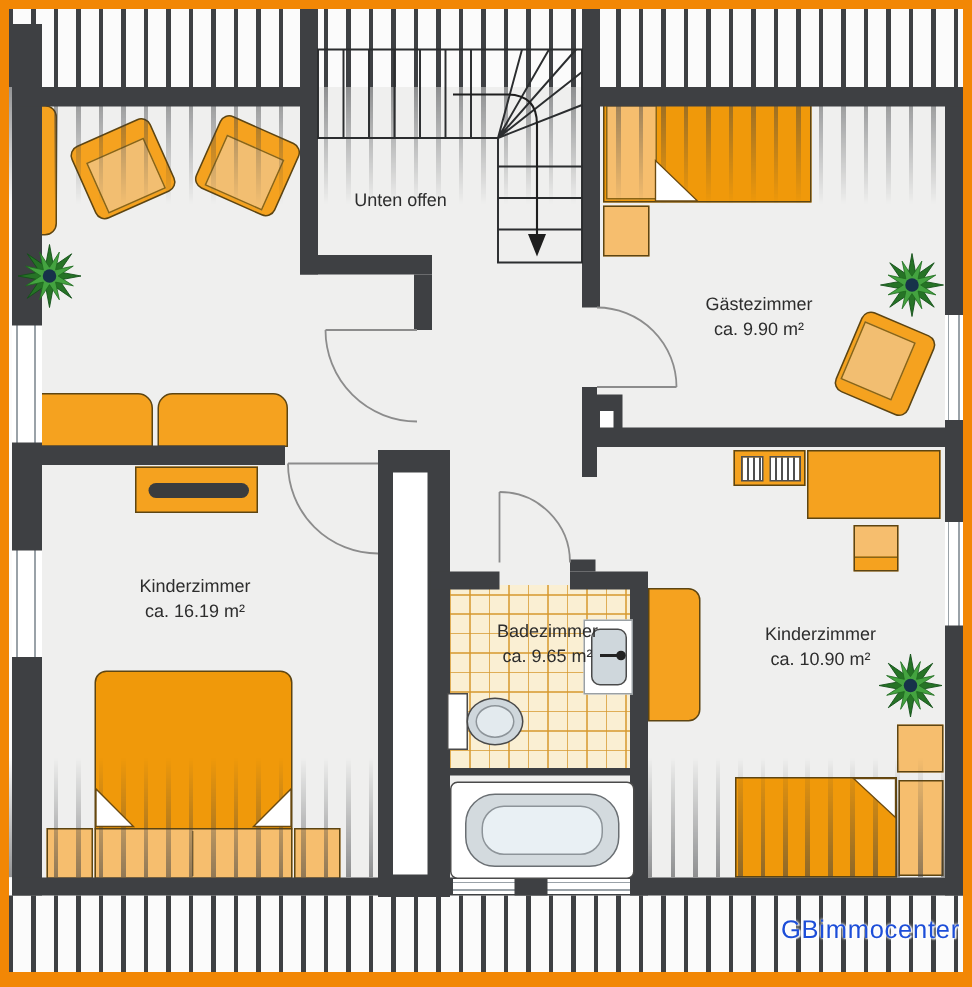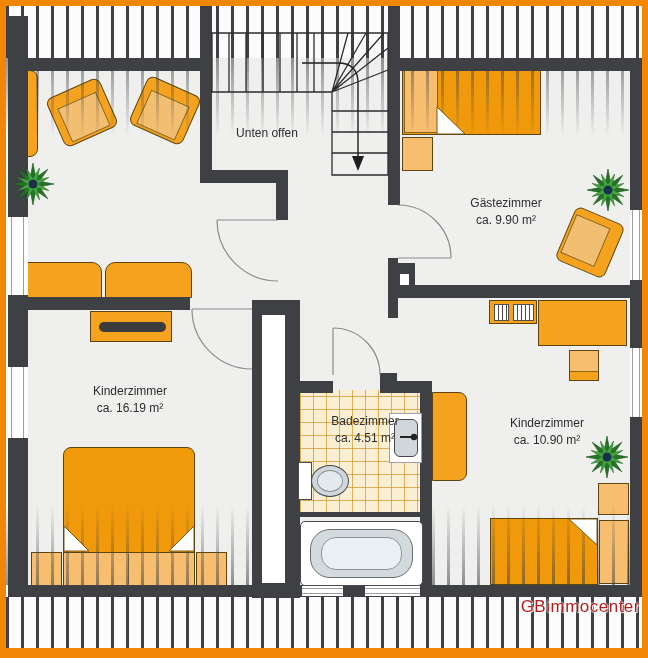--- a/index.html
+++ b/index.html
@@ -23,21 +23,21 @@
      repeating-linear-gradient(90deg,rgba(214,152,45,.75) 0 1px,transparent 1px 13px),
      repeating-linear-gradient(0deg,rgba(214,152,45,.75) 0 1px,transparent 1px 13px);
      z-index:3;}
   .fixture{box-sizing:border-box;z-index:13;}
   .label{position:absolute;transform:translate(-50%,-50%);text-align:center;font-size:12px;line-height:1.45;color:#2d2d2d;white-space:nowrap;z-index:30;}
   .svgov{position:absolute;left:0;top:0;z-index:20;pointer-events:none;}
   .plant{position:absolute;z-index:15;}
   .books{position:absolute;background:repeating-linear-gradient(90deg,#fff 0 3px,#4f4f4f 3px 4px);border:1px solid #4f4f4f;box-sizing:border-box;z-index:5;}
   .slot{position:absolute;background:#3a3c3e;border-radius:5px;z-index:5;}
   .divline{position:absolute;background:rgba(93,69,18,.65);z-index:5;}
-  .watermark{position:absolute;right:8px;top:597px;font-size:17px;color:#b91c1c;letter-spacing:.5px;z-index:45;
+  .watermark{position:absolute;right:8px;top:610px;font-size:17px;color:#1d4ed8;letter-spacing:.5px;z-index:45;
      text-shadow:0 0 2px #fff,0 0 2px #fff,1px 1px 1px #fff;}
 </style>
 </head>
 <body>
 
 <div class="plan">
 
   <div class="abs roombg" style="left:8px;top:58px;width:634px;height:539px"></div>
 
   <div class="abs tiles" style="left:300px;top:390px;width:120px;height:124px"></div>
@@ -178,21 +178,21 @@
   <div class="label" style="left:506px;top:212px">
     <div>Gästezimmer</div>
     <div>ca. 9.90 m²</div>
   </div>
   <div class="label" style="left:130px;top:400px">
     <div>Kinderzimmer</div>
     <div>ca. 16.19 m²</div>
   </div>
   <div class="label" style="left:365px;top:430px">
     <div>Badezimmer</div>
-    <div>ca. 4.51 m²</div>
+    <div>ca. 9.65 m²</div>
   </div>
   <div class="label" style="left:547px;top:432px">
     <div>Kinderzimmer</div>
     <div>ca. 10.90 m²</div>
   </div>
   <div class="label" style="left:267px;top:134px">Unten offen</div>
 
   <div class="watermark">GBimmocenter</div>
 
   <div class="abs frame" style="left:0;top:0;width:648px;height:6px"></div>

